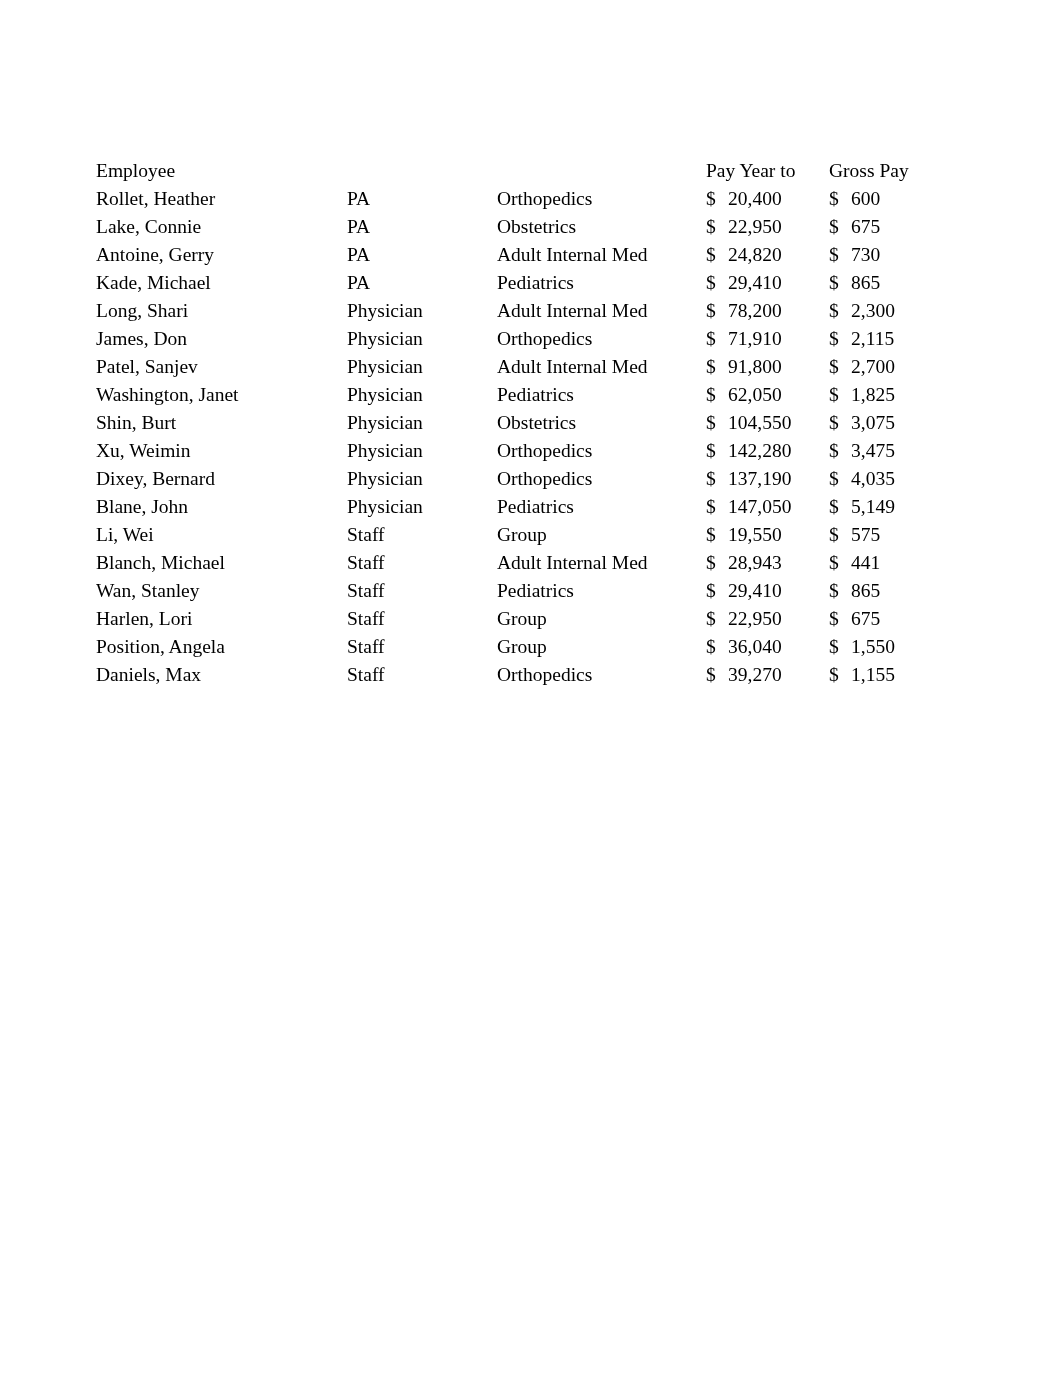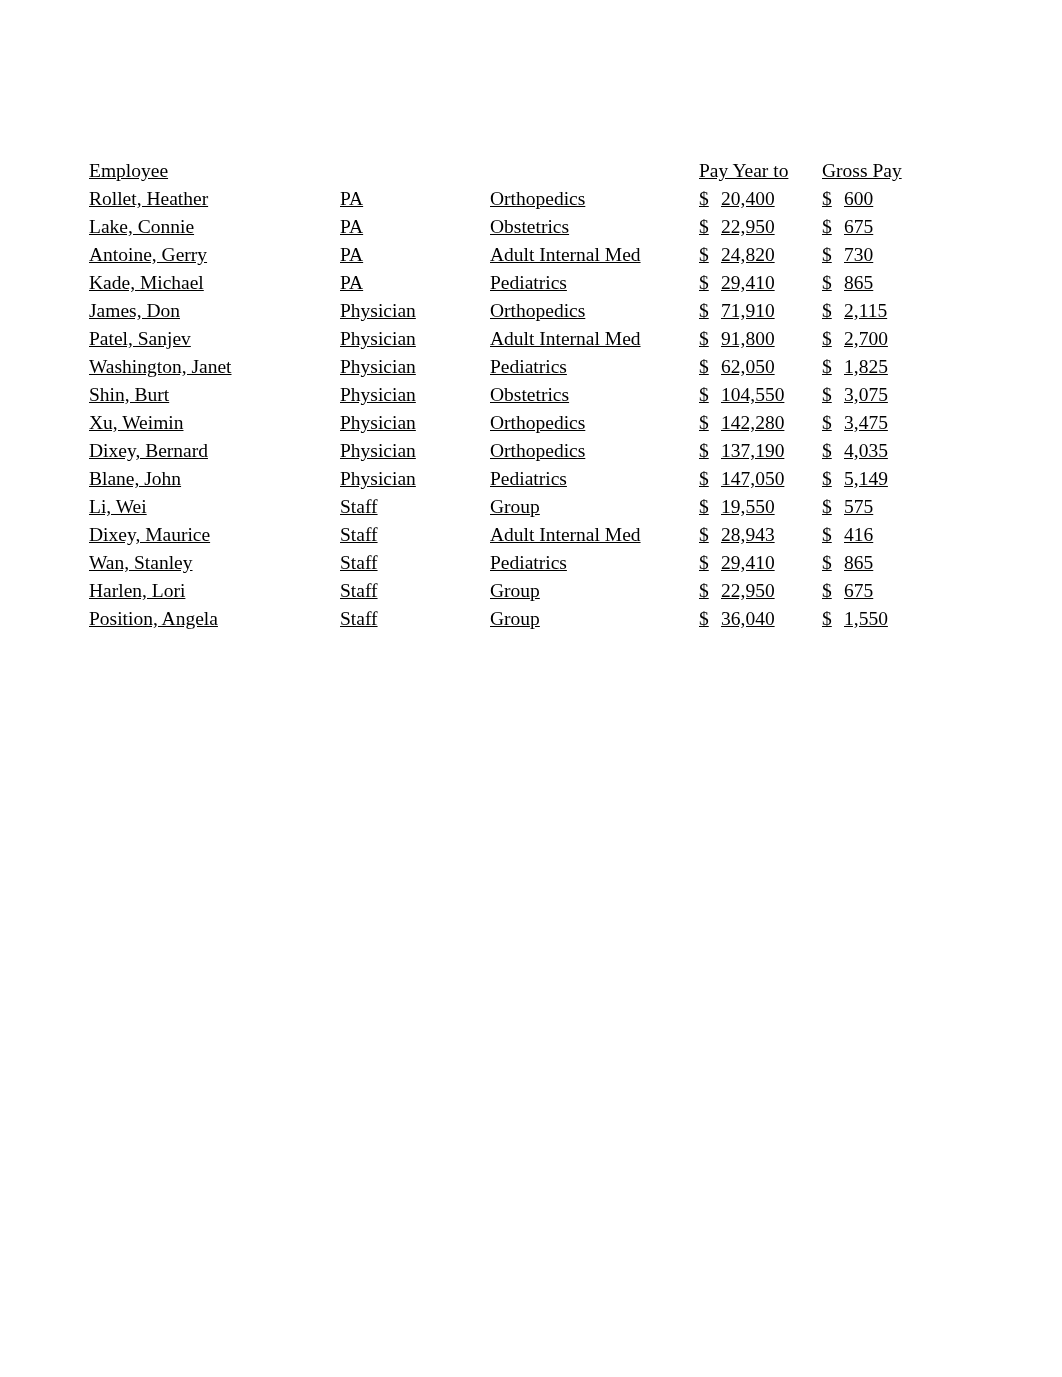--- a/index.html
+++ b/index.html
@@ -19,26 +19,25 @@
   .sheet {
     position: relative;
     width: 1062px;
     height: 1377px;
     overflow: hidden;
   }
 
   
   .payroll-table {
     position: absolute;
-    left: 89px;
+    left: 96px;
     top: 161px;
     border-collapse: collapse;
     font-size: 19.5px;
     line-height: 1;
-    text-decoration: underline;
   }
 
   .payroll-table td,
   .payroll-table th {
     padding: 0;
     margin: 0;
     font-weight: normal;
     text-align: left;
     vertical-align: bottom;
     white-space: nowrap;
@@ -125,20 +124,29 @@
         <tr class="data-row">
           <td>Kade, Michael</td>
           <td>PA</td>
           <td>Pediatrics</td>
           <td class="cur-sym">$</td>
           <td class="cur-val">29,410</td>
           <td class="cur-sym">$</td>
           <td class="cur-val">865</td>
         </tr>
         <tr class="data-row">
+          <td>Long, Shari</td>
+          <td>Physician</td>
+          <td>Adult Internal Med</td>
+          <td class="cur-sym">$</td>
+          <td class="cur-val">78,200</td>
+          <td class="cur-sym">$</td>
+          <td class="cur-val">2,300</td>
+        </tr>
+        <tr class="data-row">
           <td>James, Don</td>
           <td>Physician</td>
           <td>Orthopedics</td>
           <td class="cur-sym">$</td>
           <td class="cur-val">71,910</td>
           <td class="cur-sym">$</td>
           <td class="cur-val">2,115</td>
         </tr>
         <tr class="data-row">
           <td>Patel, Sanjev</td>
@@ -197,27 +205,27 @@
         <tr class="data-row">
           <td>Li, Wei</td>
           <td>Staff</td>
           <td>Group</td>
           <td class="cur-sym">$</td>
           <td class="cur-val">19,550</td>
           <td class="cur-sym">$</td>
           <td class="cur-val">575</td>
         </tr>
         <tr class="data-row">
-          <td>Dixey, Maurice</td>
+          <td>Blanch, Michael</td>
           <td>Staff</td>
           <td>Adult Internal Med</td>
           <td class="cur-sym">$</td>
           <td class="cur-val">28,943</td>
           <td class="cur-sym">$</td>
-          <td class="cur-val">416</td>
+          <td class="cur-val">441</td>
         </tr>
         <tr class="data-row">
           <td>Wan, Stanley</td>
           <td>Staff</td>
           <td>Pediatrics</td>
           <td class="cur-sym">$</td>
           <td class="cur-val">29,410</td>
           <td class="cur-sym">$</td>
           <td class="cur-val">865</td>
         </tr>
@@ -231,17 +239,26 @@
           <td class="cur-val">675</td>
         </tr>
         <tr class="data-row">
           <td>Position, Angela</td>
           <td>Staff</td>
           <td>Group</td>
           <td class="cur-sym">$</td>
           <td class="cur-val">36,040</td>
           <td class="cur-sym">$</td>
           <td class="cur-val">1,550</td>
+        </tr>
+        <tr class="data-row">
+          <td>Daniels, Max</td>
+          <td>Staff</td>
+          <td>Orthopedics</td>
+          <td class="cur-sym">$</td>
+          <td class="cur-val">39,270</td>
+          <td class="cur-sym">$</td>
+          <td class="cur-val">1,155</td>
         </tr>
       </tbody>
   </table>
 
 </div>
 
 </body></html>

